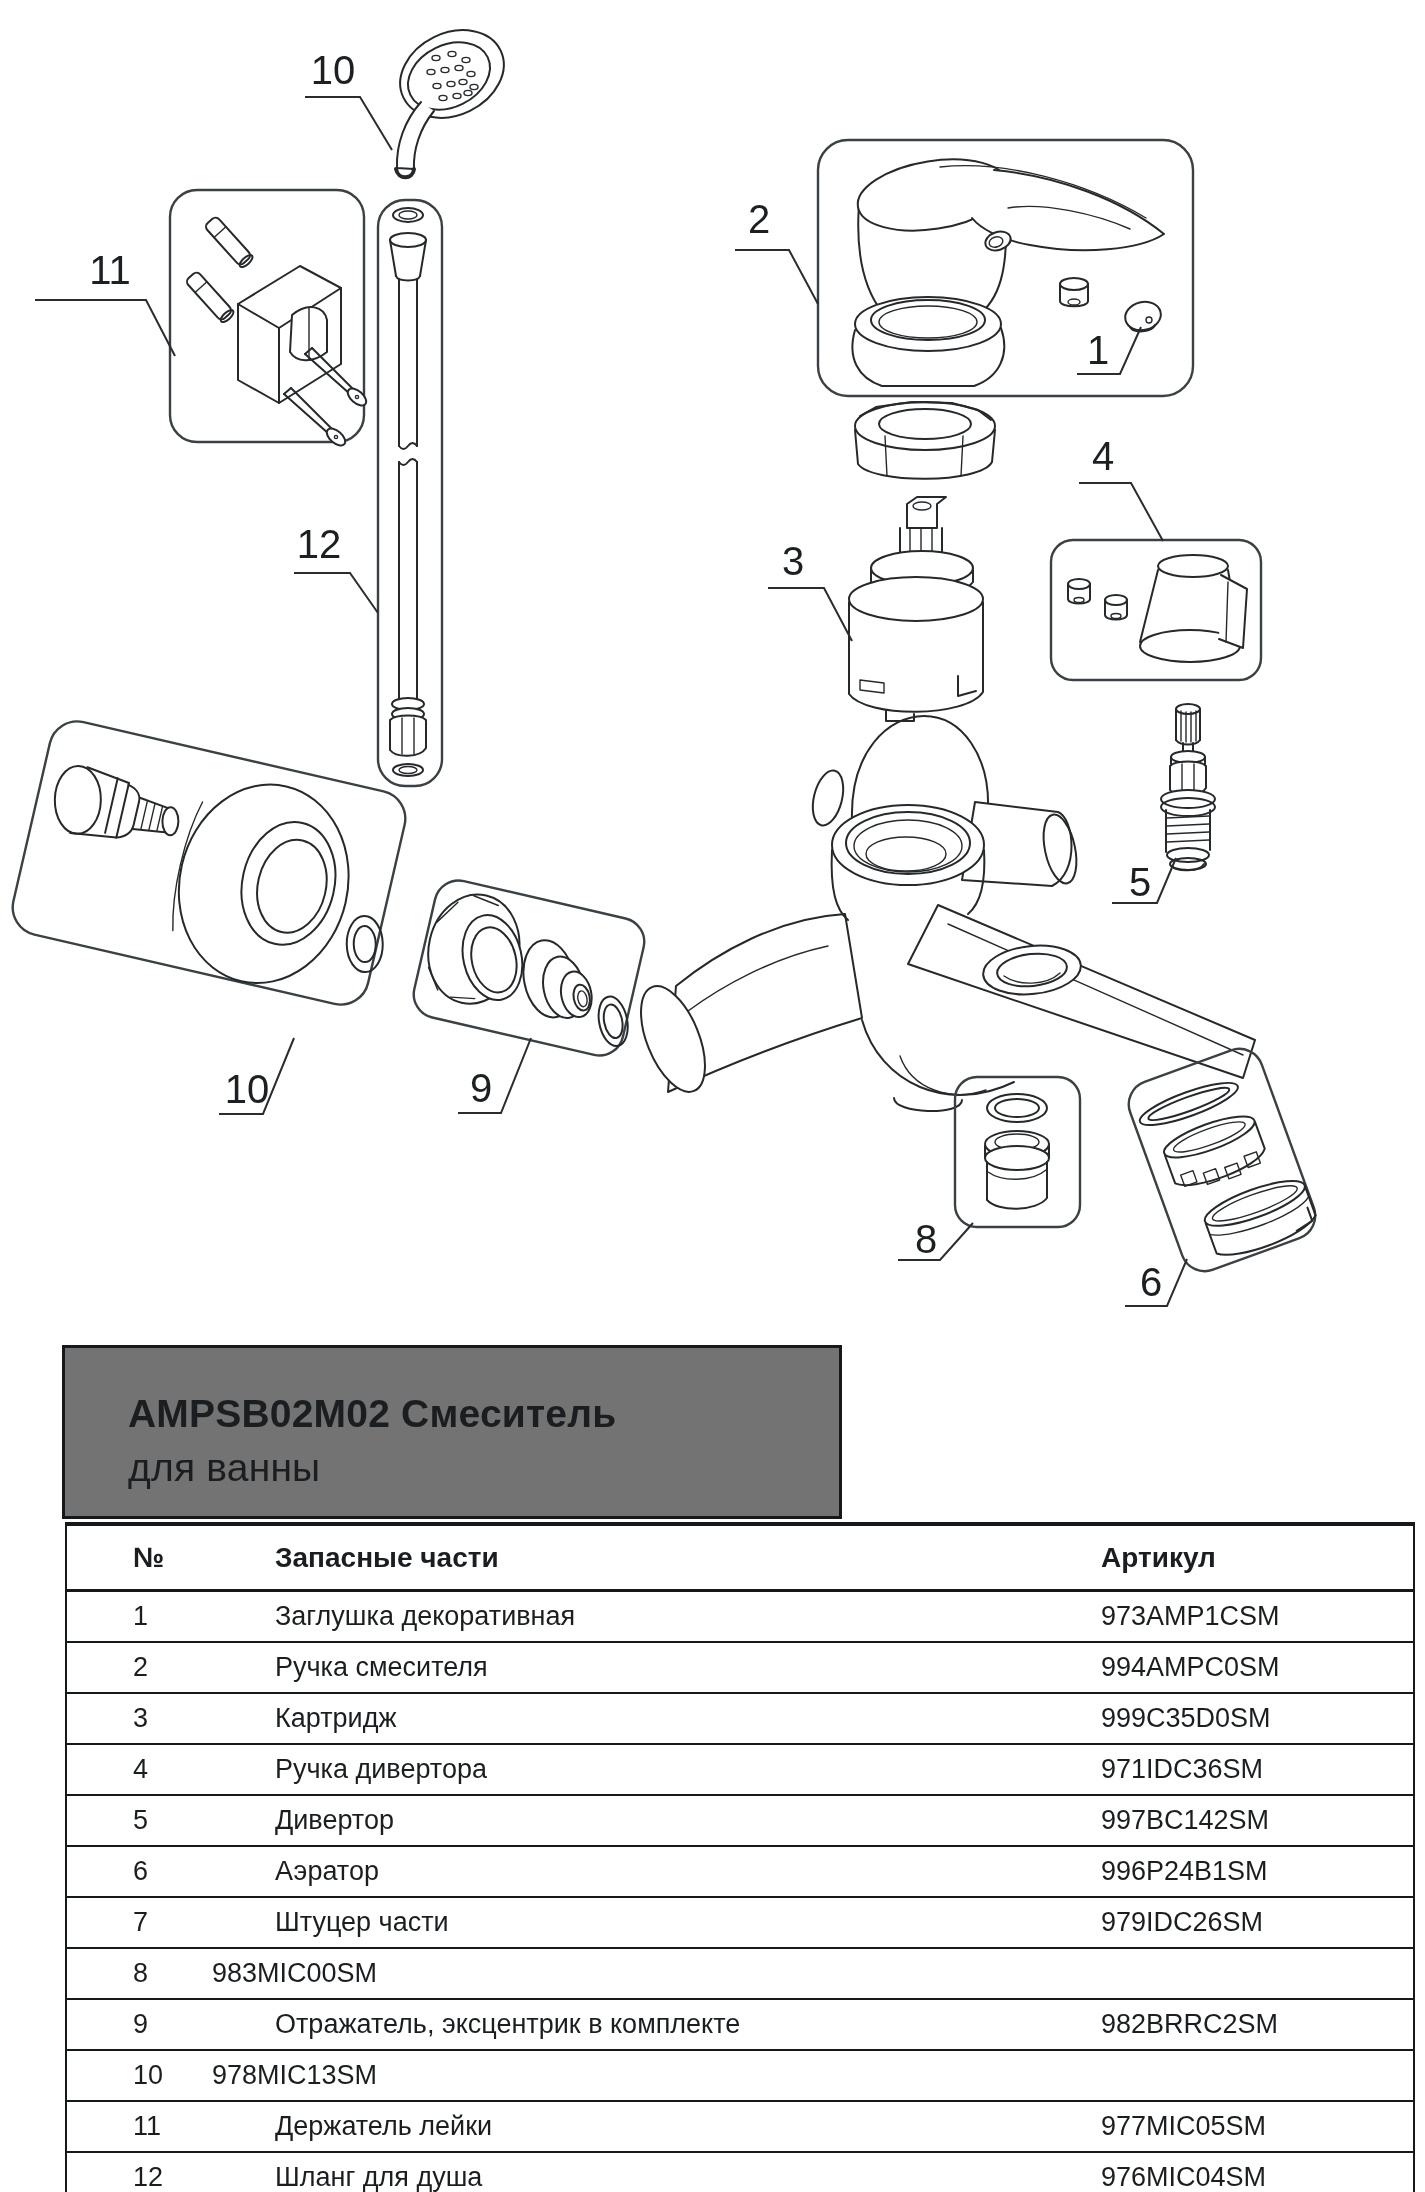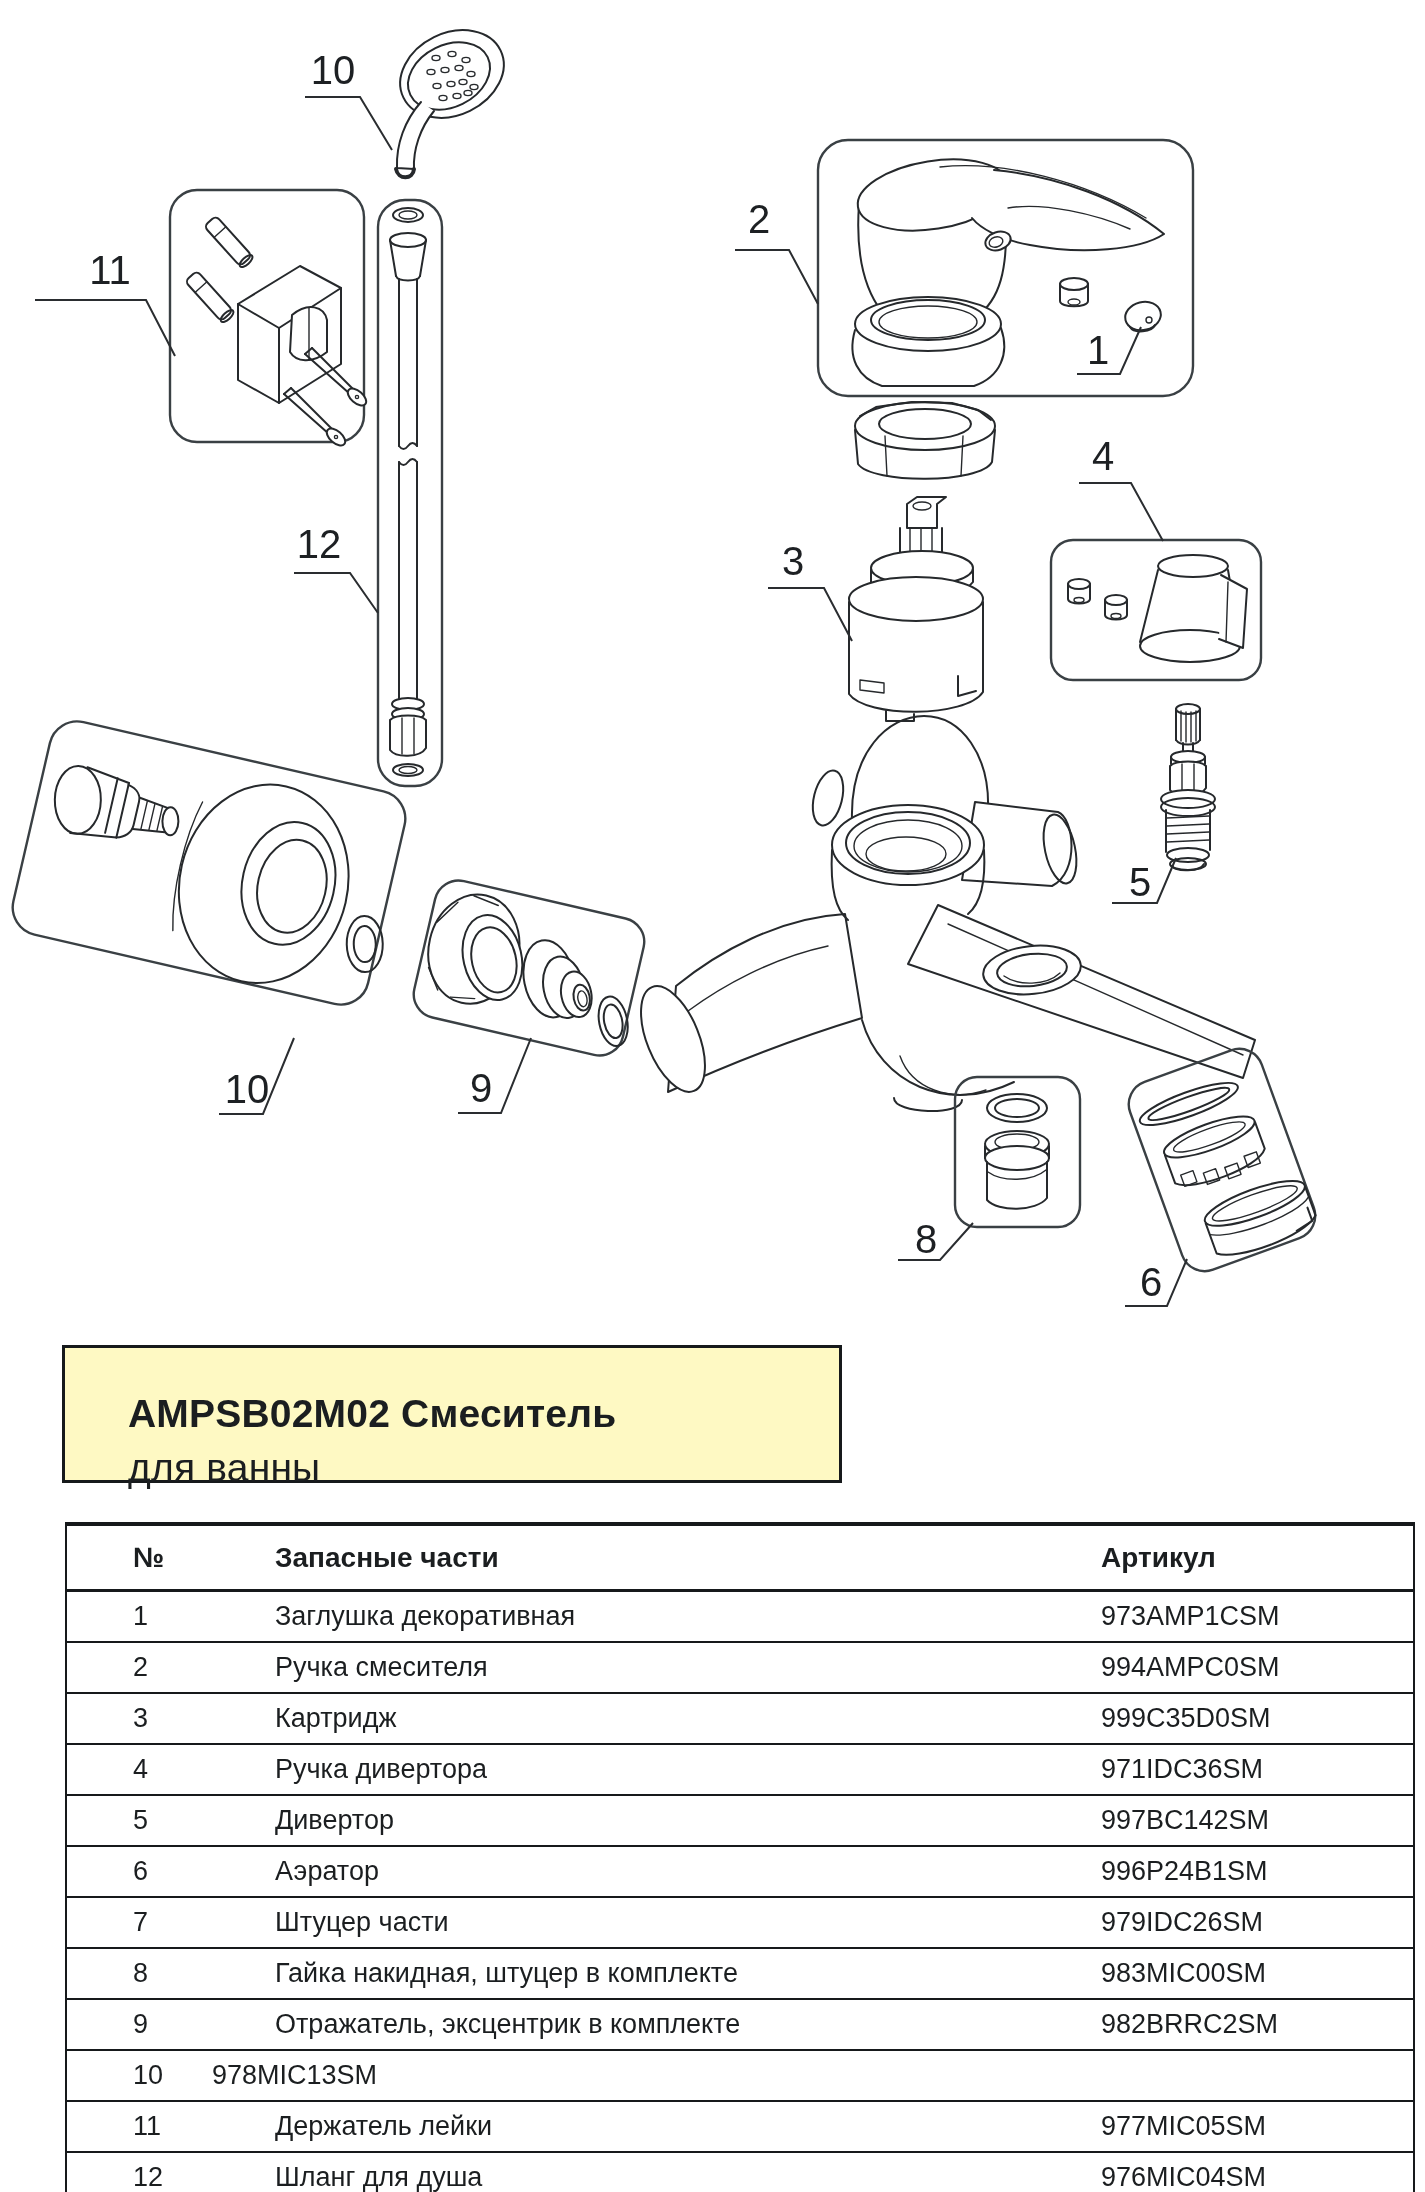--- a/index.html
+++ b/index.html
@@ -9,22 +9,22 @@
   
   .diagram{position:absolute;left:0;top:0;}
   .diagram .ln{stroke:#26292c;fill:none;stroke-width:2;stroke-linecap:round;stroke-linejoin:round;}
   .diagram .w{fill:#ffffff;}
   .diagram .thick{stroke-width:4;}
   .diagram .thin{stroke-width:1.4;}
   .diagram .box{stroke:#3a4044;fill:none;stroke-width:2.4;}
   .diagram .lead{stroke:#2a2d30;fill:none;stroke-width:2;}
   .diagram text.lbl{fill:#1d2023;stroke:none;font-size:40px;font-family:"Liberation Sans","DejaVu Sans",sans-serif;text-anchor:middle;}
   
-  .title-box{position:absolute;left:62px;top:1333px;width:780px;height:138px;
-             border:3px solid #16191b;box-sizing:border-box;background:#fef9c3;}
+  .title-box{position:absolute;left:62px;top:1333px;width:780px;height:174px;
+             border:3px solid #16191b;box-sizing:border-box;background:#737373;}
   .title-box .t1{position:absolute;left:63px;top:44px;font-size:39px;font-weight:bold;letter-spacing:.2px;}
   .title-box .t2{position:absolute;left:63px;top:98px;font-size:39px;font-weight:normal;letter-spacing:.2px;}
   
   .parts-table{position:absolute;left:65px;top:1510px;width:1350px;height:682px;
                border-top:4px solid #16191b;border-left:2.5px solid #16191b;
                border-right:2.5px solid #16191b;border-bottom:2.5px solid #16191b;
                box-sizing:border-box;display:flex;flex-direction:column;background:#fff;}
   .t-head{flex:none;height:63px;border-bottom:3.5px solid #16191b;display:flex;align-items:center;
           font-weight:bold;font-size:28px;}
   .t-row{flex:1 1 0;border-bottom:2px solid #16191b;display:flex;align-items:center;font-size:27px;}
@@ -399,21 +399,20 @@
       <div class="c-name">Аэратор</div>
       <div class="c-sku">996P24B1SM</div>
     </div>
         <div class="t-row">
       <div class="c-num">7</div>
       <div class="c-name">Штуцер части</div>
       <div class="c-sku">979IDC26SM</div>
     </div>
         <div class="t-row">
       <div class="c-num">8</div>
-      <div class="c-name">Гайка накидная, штуцер в комплекте</div>
       <div class="c-sku">983MIC00SM</div>
     </div>
         <div class="t-row">
       <div class="c-num">9</div>
       <div class="c-name">Отражатель, эксцентрик в комплекте</div>
       <div class="c-sku">982BRRC2SM</div>
     </div>
         <div class="t-row">
       <div class="c-num">10</div>
       <div class="c-sku">978MIC13SM</div>

